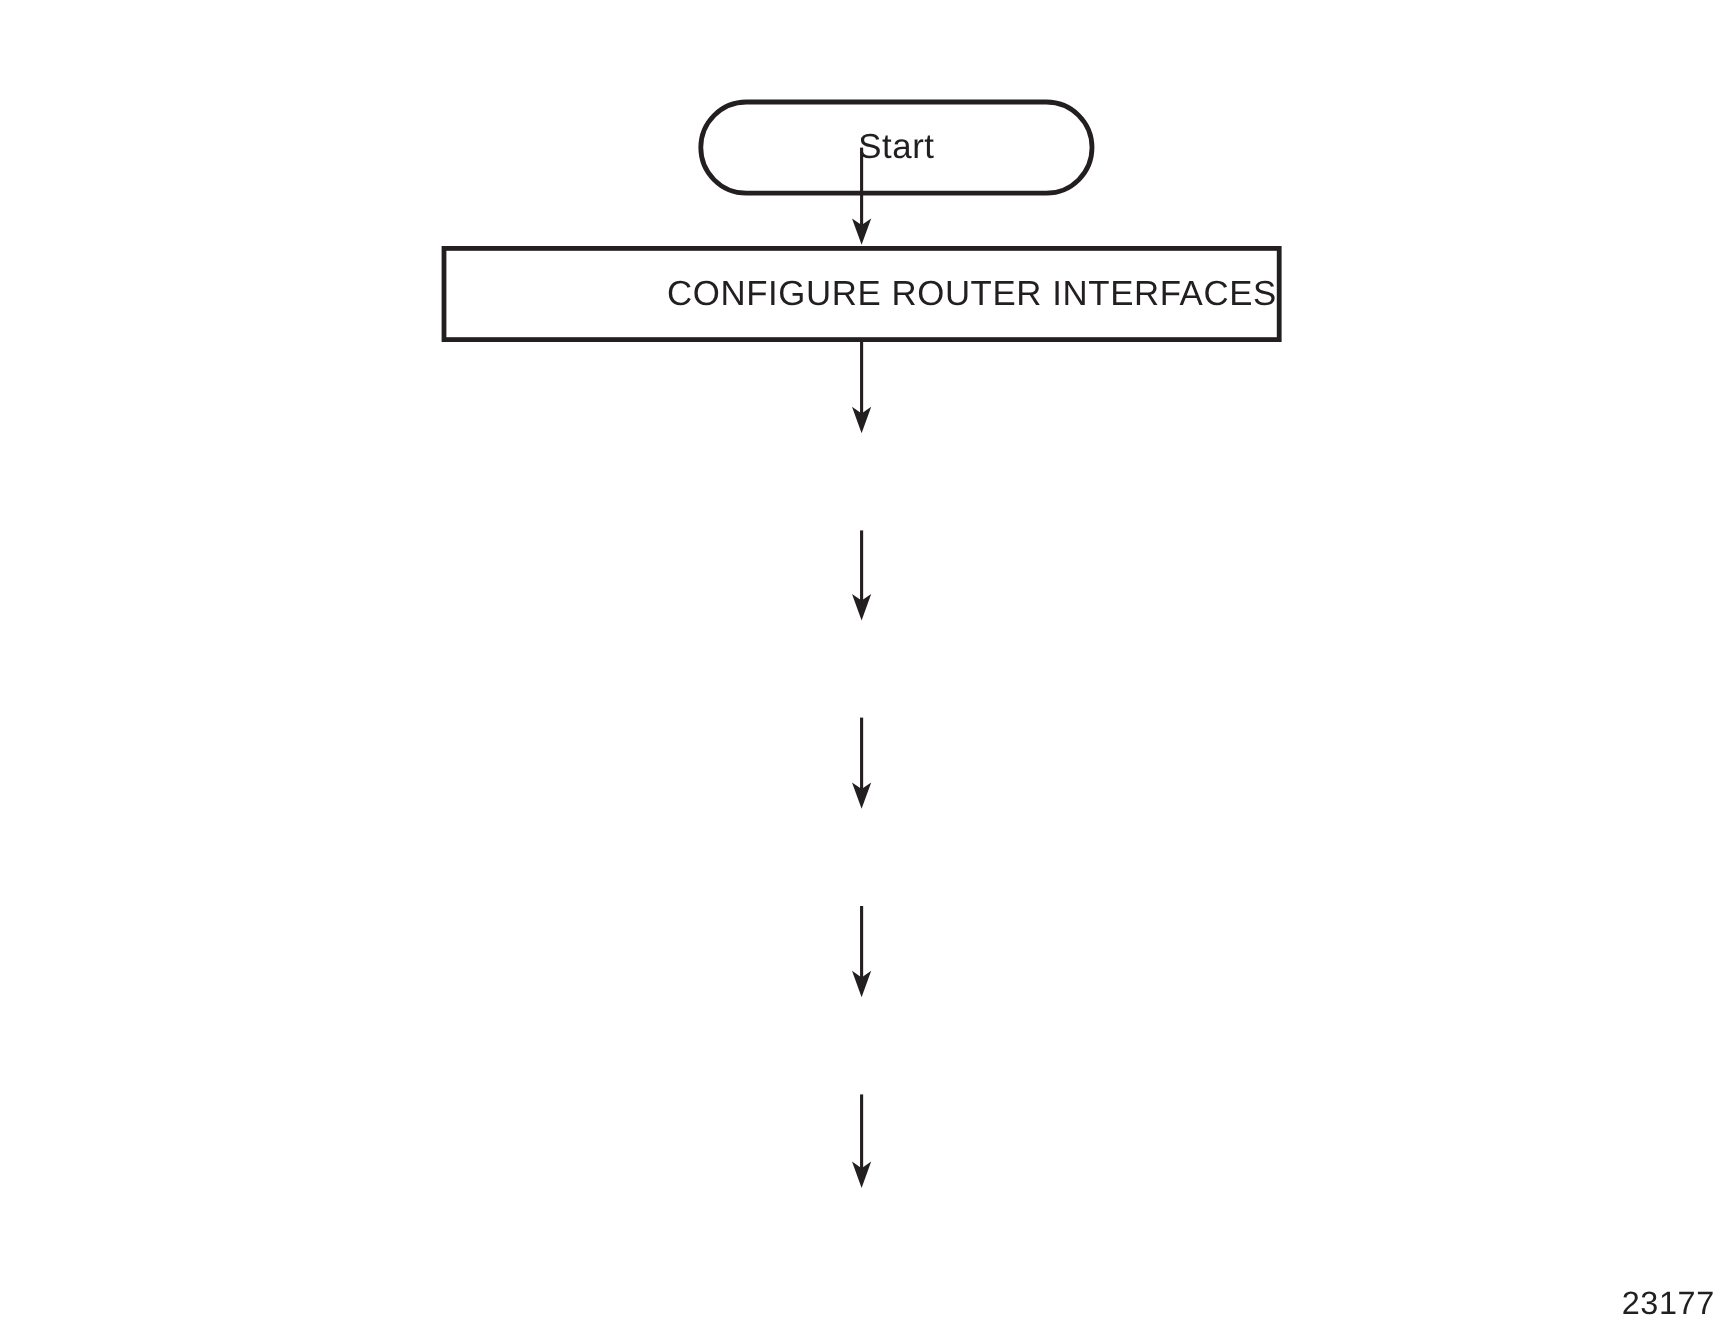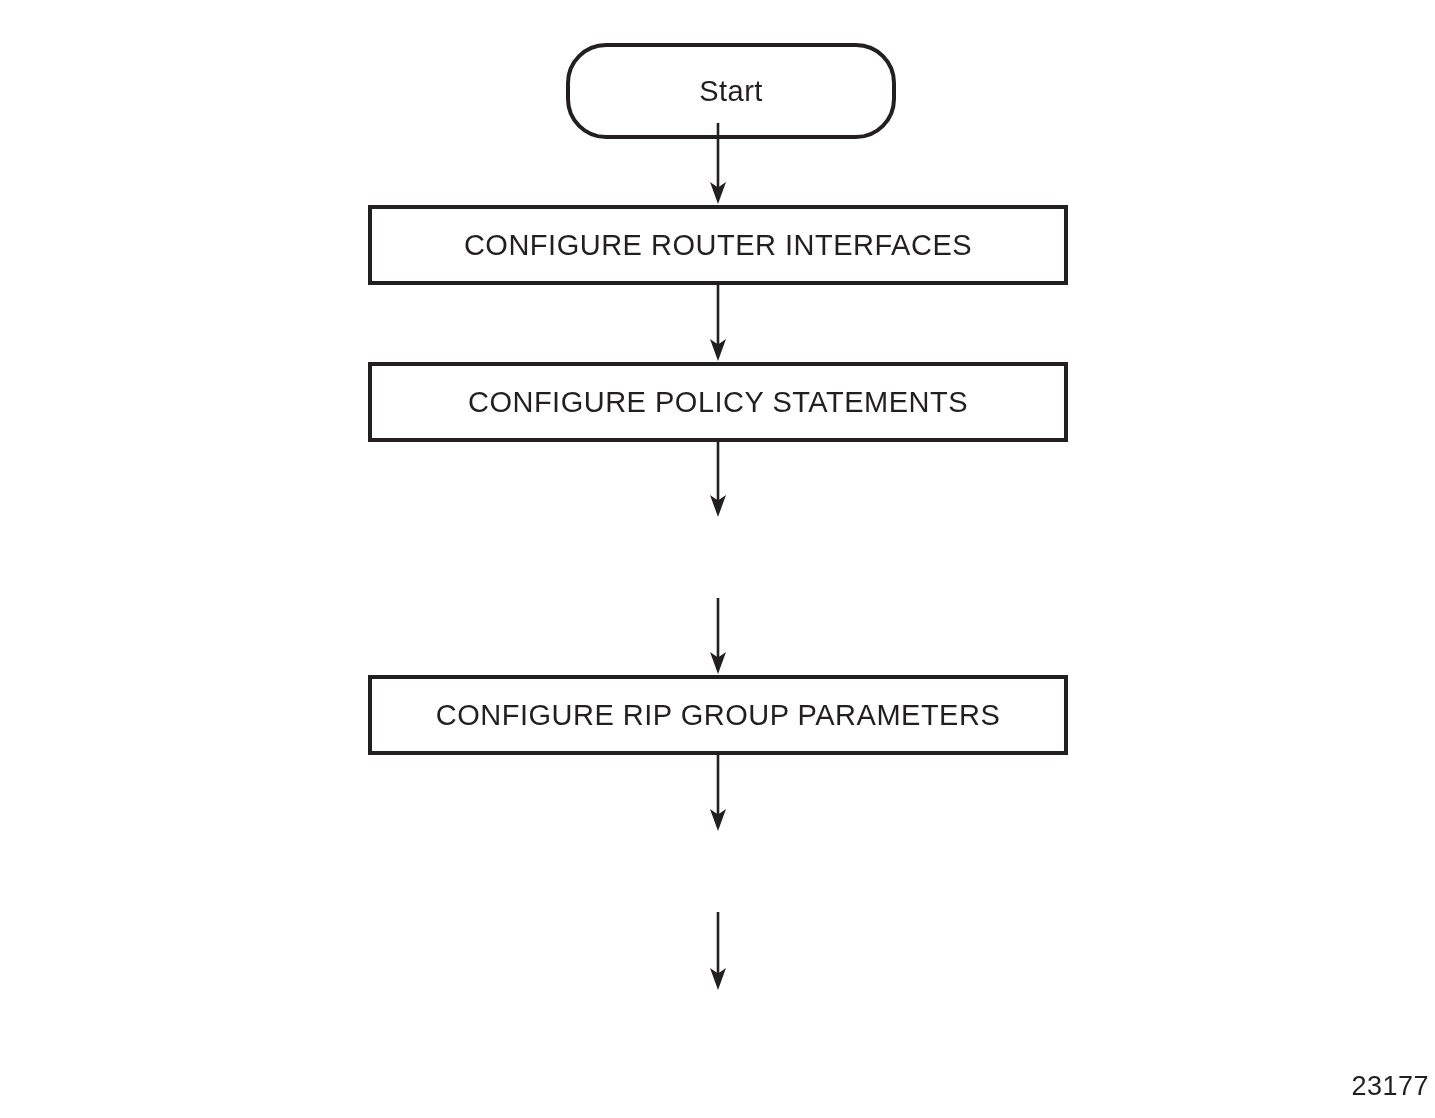--- a/index.html
+++ b/index.html
@@ -19,26 +19,28 @@
     display: flex;
     align-items: center;
     justify-content: center;
     background: #ffffff;
     border: 4px solid #231f20;
   }
   .rect {
     left: 368px;
     width: 700px;
     height: 80px;
+    justify-content: flex-end;
   }
   .stadium {
-    left: 566px;
+    left: 582px;
     width: 330px;
-    height: 96px;
+    height: 80px;
     border-radius: 40px;
+    margin-top: 40px;
   }
   .node-label {
     color: #231f20;
     font-size: 29px;
     letter-spacing: 0.5px;
     white-space: nowrap;
   }
   .arrow {
     position: absolute;
     left: 706px;
@@ -78,38 +80,32 @@
 
   <div class="node rect" style="top:205px">
     <span class="node-label">CONFIGURE ROUTER INTERFACES</span>
   </div>
 
   <svg class="arrow" style="top:285px" width="24" height="77" viewBox="0 0 24 77">
     <line x1="12" y1="0" x2="12" y2="61"></line>
     <polygon points="12,76 4,54 12,59.5 20,54"></polygon>
   </svg>
 
-  <div class="node rect" style="top:362px">
-    <span class="node-label">CONFIGURE POLICY STATEMENTS</span>
-  </div>
 
   <svg class="arrow" style="top:442px" width="24" height="76" viewBox="0 0 24 76">
     <line x1="12" y1="0" x2="12" y2="60"></line>
     <polygon points="12,75 4,53 12,58.5 20,53"></polygon>
   </svg>
 
 
   <svg class="arrow" style="top:598px" width="24" height="77" viewBox="0 0 24 77">
     <line x1="12" y1="0" x2="12" y2="61"></line>
     <polygon points="12,76 4,54 12,59.5 20,54"></polygon>
   </svg>
 
-  <div class="node rect" style="top:675px">
-    <span class="node-label">CONFIGURE RIP GROUP PARAMETERS</span>
-  </div>
 
   <svg class="arrow" style="top:755px" width="24" height="77" viewBox="0 0 24 77">
     <line x1="12" y1="0" x2="12" y2="61"></line>
     <polygon points="12,76 4,54 12,59.5 20,54"></polygon>
   </svg>
 
 
   <svg class="arrow" style="top:912px" width="24" height="79" viewBox="0 0 24 79">
     <line x1="12" y1="0" x2="12" y2="63"></line>
     <polygon points="12,78 4,56 12,61.5 20,56"></polygon>

